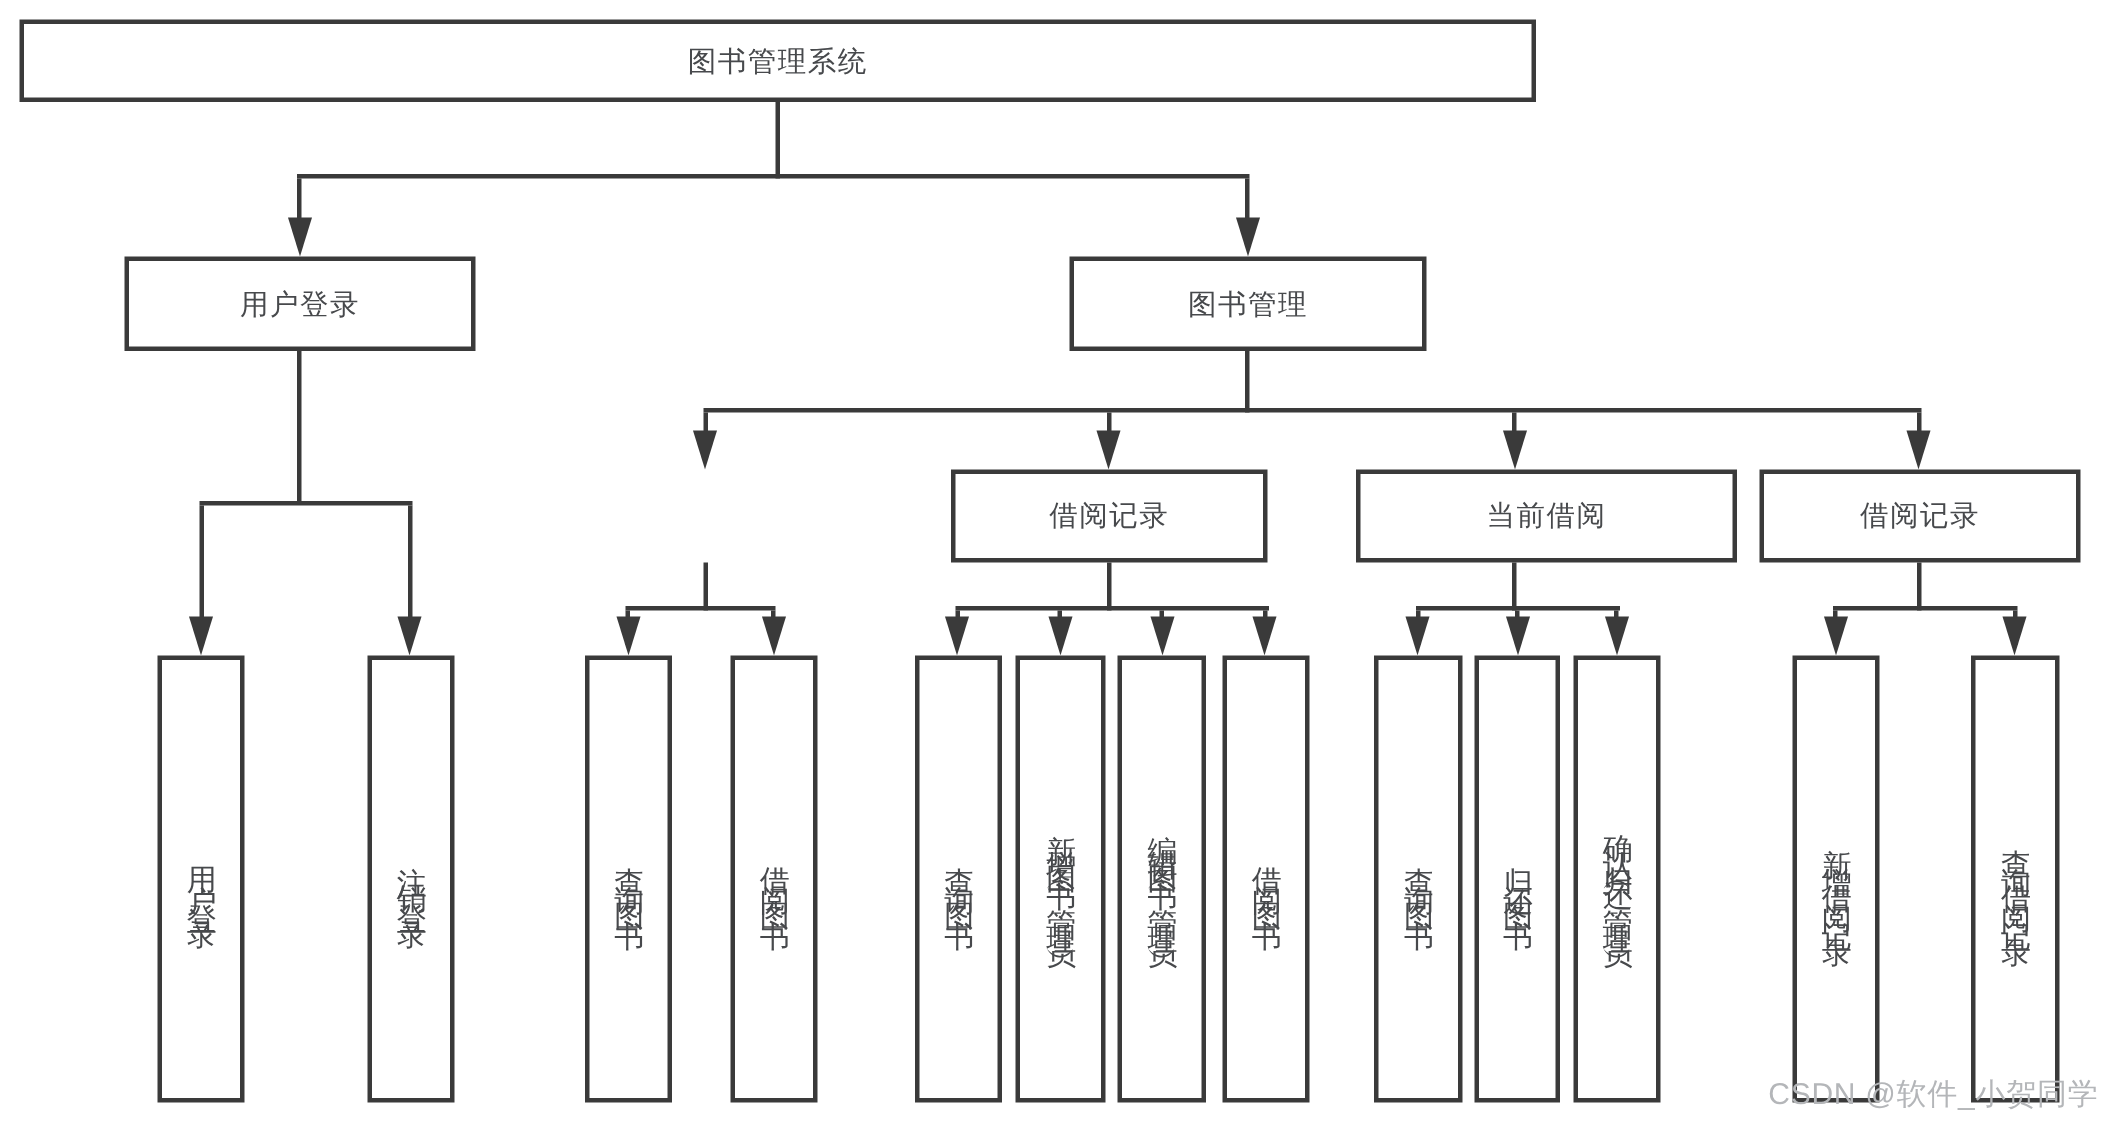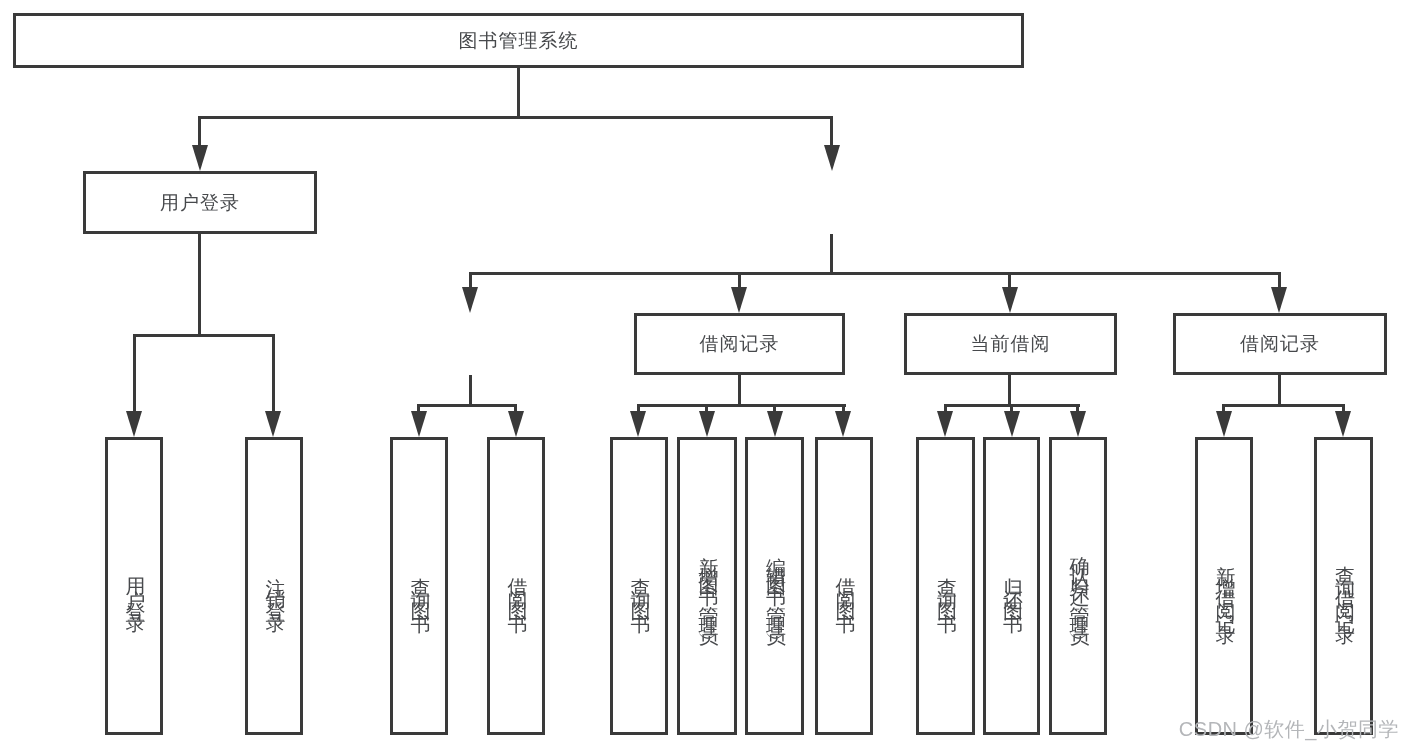--- a/index.html
+++ b/index.html
@@ -20,21 +20,20 @@
     position:absolute;
     box-sizing:border-box;
     border:3px solid var(--line);
     background:var(--bg);
     color:var(--text);
     display:flex;
     align-items:center;
     justify-content:center;
     font-size:19px;
     letter-spacing:1px;
-    font-family:Liberation Mono, monospace;
   }
   .vbox{
     writing-mode:vertical-lr;
     letter-spacing:12px;
     font-size:20px;
     line-height:1;
     text-align:center;
   }
   .vbox.long{letter-spacing:10px;}
   .hline,.vline{position:absolute;background:var(--line);}
@@ -62,41 +61,42 @@
   <div class="box" style="left:13px;top:13px;width:1011px;height:55px">图书管理系统</div>
 
   <div class="vline" style="left:517px;top:68px;width:3px;height:51px"></div>
   <div class="hline" style="left:198px;top:116px;width:635px;height:3px"></div>
   <div class="vline" style="left:198px;top:119px;width:3px;height:35px"></div>
   <div class="vline" style="left:830px;top:119px;width:3px;height:35px"></div>
   <div class="arrow" style="left:192px;top:145px"></div>
   <div class="arrow" style="left:824px;top:145px"></div>
 
   <div class="box" style="left:83px;top:171px;width:234px;height:63px">用户登录</div>
+  <div class="box" style="left:713px;top:171px;width:238px;height:63px">图书管理</div>
 
   <div class="vline" style="left:198px;top:234px;width:3px;height:102px"></div>
   <div class="hline" style="left:133px;top:334px;width:142px;height:3px"></div>
   <div class="vline" style="left:133px;top:337px;width:3px;height:88px"></div>
   <div class="vline" style="left:272px;top:337px;width:3px;height:88px"></div>
   <div class="arrow" style="left:126px;top:411px"></div>
   <div class="arrow" style="left:265px;top:411px"></div>
 
   <div class="vline" style="left:830px;top:234px;width:3px;height:41px"></div>
   <div class="hline" style="left:469px;top:272px;width:812px;height:3px"></div>
   <div class="vline" style="left:469px;top:275px;width:3px;height:25px"></div>
   <div class="vline" style="left:738px;top:275px;width:3px;height:25px"></div>
   <div class="vline" style="left:1008px;top:275px;width:3px;height:25px"></div>
   <div class="vline" style="left:1278px;top:275px;width:3px;height:25px"></div>
   <div class="arrow" style="left:462px;top:287px"></div>
   <div class="arrow" style="left:731px;top:287px"></div>
   <div class="arrow" style="left:1002px;top:287px"></div>
   <div class="arrow" style="left:1271px;top:287px"></div>
 
   <div class="box" style="left:634px;top:313px;width:211px;height:62px">借阅记录</div>
-  <div class="box" style="left:904px;top:313px;width:213px;height:62px">当前借阅</div>
+  <div class="box" style="left:904px;top:313px;width:254px;height:62px">当前借阅</div>
   <div class="box" style="left:1173px;top:313px;width:214px;height:62px">借阅记录</div>
 
   <div class="vline" style="left:469px;top:375px;width:3px;height:32px"></div>
   <div class="hline" style="left:417px;top:404px;width:100px;height:3px"></div>
   <div class="vline" style="left:417px;top:407px;width:3px;height:23px"></div>
   <div class="vline" style="left:514px;top:407px;width:3px;height:23px"></div>
   <div class="arrow" style="left:411px;top:411px"></div>
   <div class="arrow" style="left:508px;top:411px"></div>
 
   <div class="vline" style="left:738px;top:375px;width:3px;height:32px"></div>

